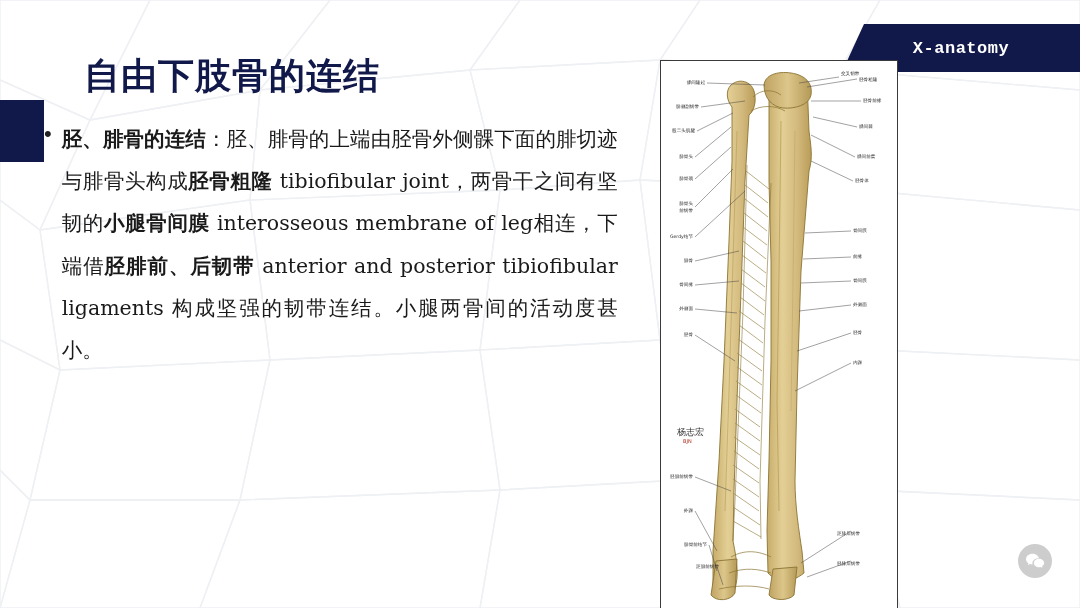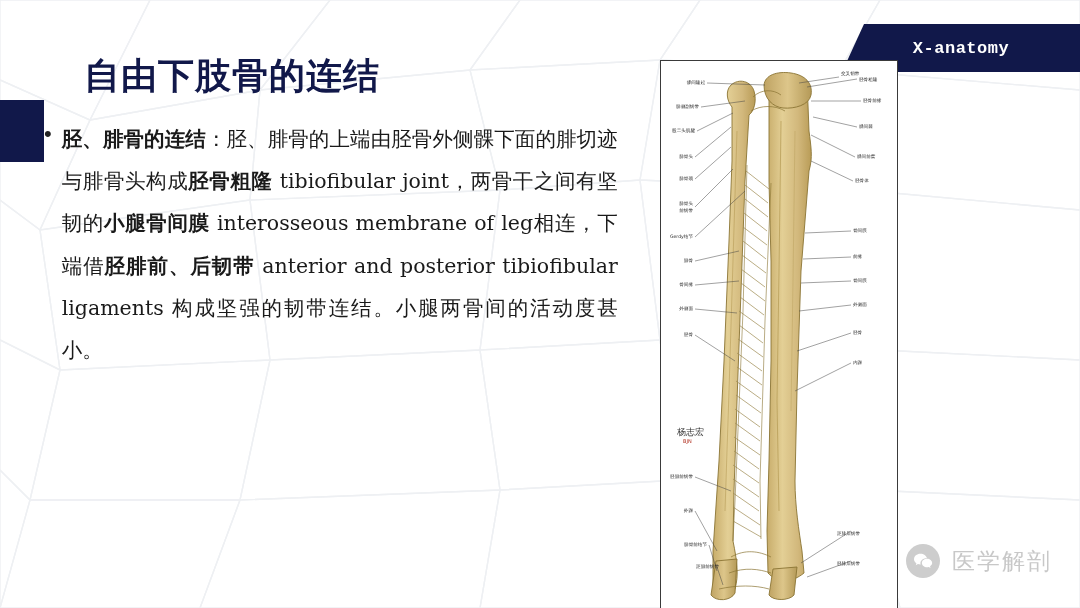--- a/index.html
+++ b/index.html
@@ -359,16 +359,15 @@
     </svg>
   </div>
 
   <div class="watermark">
     <span class="wechat-circle">
       <svg width="22" height="22" viewBox="0 0 24 24" aria-hidden="true">
         <path d="M9.2 4.2C5.3 4.2 2.2 6.8 2.2 10c0 1.8 1 3.4 2.6 4.5l-.7 2.1 2.4-1.2c.8.2 1.6.4 2.4.4h.5c-.1-.4-.2-.9-.2-1.3 0-3 2.9-5.4 6.5-5.4h.6C15.7 6.2 12.8 4.2 9.2 4.2z" fill="#ffffff"></path>
         <path d="M22 14.2c0-2.5-2.5-4.6-5.6-4.6s-5.6 2-5.6 4.6 2.5 4.6 5.6 4.6c.7 0 1.3-.1 1.9-.3l1.9 1-.5-1.7c1.4-.9 2.3-2.2 2.3-3.6z" fill="#ffffff"></path>
       </svg>
     </span>
-    <span class="watermark-text">医学解剖</span>
   </div>
 
 </div>
 
 </body></html>

